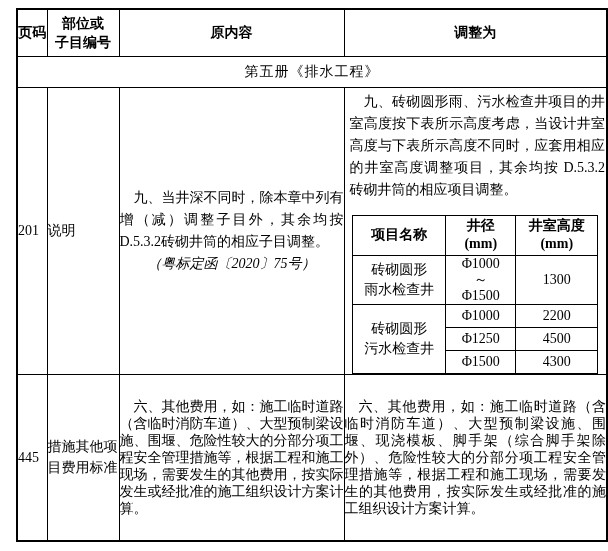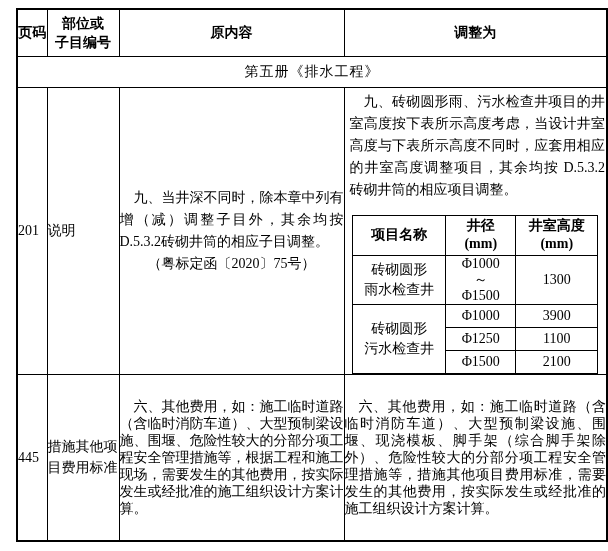--- a/index.html
+++ b/index.html
@@ -60,20 +60,21 @@
   }
   .para {
     text-align: justify;
     text-indent: 1em;
     line-height: 22px;
   }
   .para-445 { line-height: 17px; }
   .note-line {
     text-align: center;
     line-height: 22px;
+    font-style: italic;
   }
   td.adjusted-201 {
     vertical-align: top;
     padding: 0;
   }
   .adjusted-201 .para {
     padding: 3px 1px 0 5px;
   }
   table.well {
     border-collapse: collapse;
@@ -147,39 +148,39 @@
 雨水检查井</td>
             <td class="lh16 pre">Φ1000
 ～
 Φ1500</td>
             <td>1300</td>
           </tr>
           <tr class="w-sub">
             <td class="lh20 pre" rowspan="3">砖砌圆形
 污水检查井</td>
             <td>Φ1000</td>
-            <td>3900</td>
+            <td>2200</td>
           </tr>
           <tr class="w-sub">
             <td>Φ1250</td>
-            <td>1100</td>
+            <td>4500</td>
           </tr>
           <tr class="w-sub">
             <td>Φ1500</td>
-            <td>2100</td>
+            <td>4300</td>
           </tr>
         </tbody>
             </table>
       </td>
     </tr>
     <tr class="r-445">
       <td class="center-cell">445</td>
       <td class="center-cell">措施其他项目费用标准</td>
       <td class="text-cell">
         <div class="para para-445">六、其他费用，如：施工临时道路（含临时消防车道）、大型预制梁设施、围堰、危险性较大的分部分项工程安全管理措施等，根据工程和施工现场，需要发生的其他费用，按实际发生或经批准的施工组织设计方案计算。</div>
       </td>
       <td class="text-cell">
-        <div class="para para-445">六、其他费用，如：施工临时道路（含临时消防车道）、大型预制梁设施、围堰、现浇模板、脚手架（综合脚手架除外）、危险性较大的分部分项工程安全管理措施等，措施其他项目费用标准，需要发生的其他费用，按实际发生或经批准的施工组织设计方案计算。</div>
+        <div class="para para-445">六、其他费用，如：施工临时道路（含临时消防车道）、大型预制梁设施、围堰、现浇模板、脚手架（综合脚手架除外）、危险性较大的分部分项工程安全管理措施等，根据工程和施工现场，需要发生的其他费用，按实际发生或经批准的施工组织设计方案计算。</div>
       </td>
     </tr>
   </tbody>
     </table>
 </div>
 
 </body></html>

